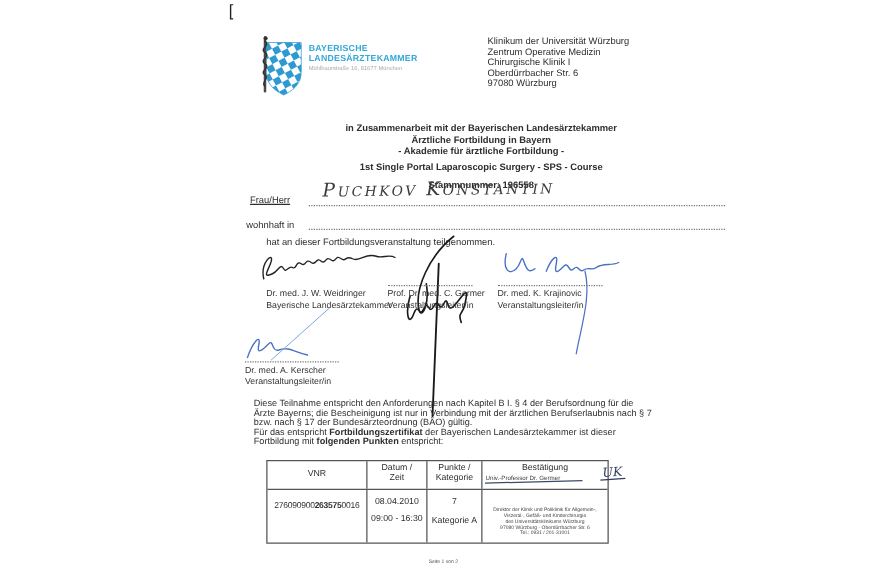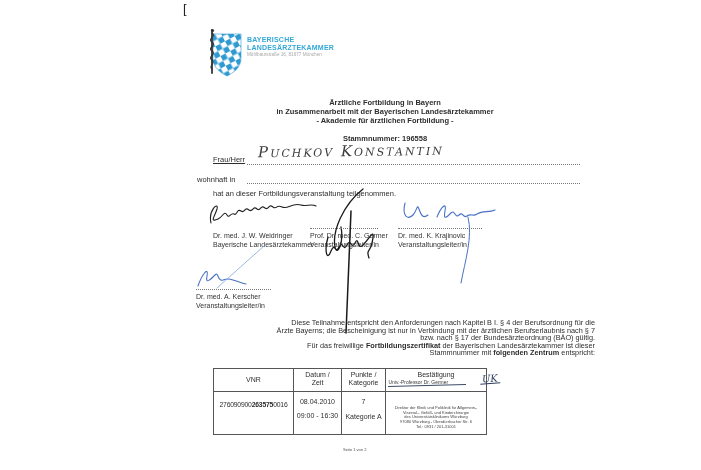--- a/index.html
+++ b/index.html
@@ -58,31 +58,39 @@
       <circle cx="7.5" cy="3.5" r="1.6" fill="#333"></circle>
     </svg>
   </div>
 
   <div class="abs" style="left:247px;top:36px;">
     <div class="logo-org">BAYERISCHE</div>
     <div class="logo-org">LANDESÄRZTEKAMMER</div>
     <div class="logo-addr">Mühlbaurstraße 16, 81677 München</div>
   </div>
 
+  <div class="abs t75" style="left:390px;top:29px;line-height:8.6px;">
+    <div>Klinikum der Universität Würzburg</div>
+    <div>Zentrum Operative Medizin</div>
+    <div>Chirurgische Klinik I</div>
+    <div>Oberdürrbacher Str. 6</div>
+    <div>97080 Würzburg</div>
+  </div>
 
   <div class="abs t75 bold center" style="left:210px;top:98px;width:350px;">
+    <div>in Zusammenarbeit mit der Bayerischen Landesärztekammer</div>
     <div>Ärztliche Fortbildung in Bayern</div>
-    <div>in Zusammenarbeit mit der Bayerischen Landesärztekammer</div>
-    <div>- Akademie für ärztlichen Fortbildung -</div>
+    <div>- Akademie für ärztliche Fortbildung -</div>
     <div style="height:4px;"></div>
+    <div>1st Single Portal Laparoscopic Surgery - SPS - Course</div>
     <div style="height:5px;"></div>
     <div>Stammnummer: 196558</div>
   </div>
 
-  <div class="abs t75" style="left:213px;top:155px;text-decoration:underline;">Frau/Herr</div>
+  <div class="abs t75" style="left:200px;top:155px;text-decoration:underline;">Frau/Herr</div>
   <div class="abs dotline" style="left:247px;top:163px;width:333px;"></div>
   <div class="abs hand-name" style="left:258px;top:142px;">Puchkov Konstantin</div>
 
   <div class="abs t75" style="left:197px;top:175px;">wohnhaft in</div>
   <div class="abs dotline" style="left:247px;top:182px;width:333px;"></div>
 
   <div class="abs t75" style="left:213px;top:189px;">hat an dieser Fortbildungsveranstaltung teilgenommen.</div>
 
   <div class="abs" style="left:203px;top:198px;">
     <svg width="118" height="32" viewBox="0 0 118 32">
@@ -129,26 +137,26 @@
       <path d="M8,42 C12,30 19,22 17,32 C15,41 21,35 25,31 C29,27 27,38 33,36 C41,33 46,38 56,40" stroke="#4a72c4" stroke-width="1.1" fill="none" stroke-linecap="round"></path>
       <path d="M27,44 L74,2" stroke="#7fa8d9" stroke-width="0.8" fill="none" stroke-linecap="round"></path>
     </svg>
   </div>
   <div class="abs dotline" style="left:196px;top:288px;width:75px;"></div>
   <div class="abs siglabel" style="left:196px;top:292px;">
     <div>Dr. med. A. Kerscher</div>
     <div>Veranstaltungsleiter/in</div>
   </div>
 
-  <div class="abs t73" style="left:203px;top:319px;width:392px;text-align:right;">
+  <div class="abs t73" style="left:203px;top:319px;width:392px;">
     <div>Diese Teilnahme entspricht den Anforderungen nach Kapitel B I. § 4 der Berufsordnung für die</div>
     <div>Ärzte Bayerns; die Bescheinigung ist nur in Verbindung mit der ärztlichen Berufserlaubnis nach § 7</div>
     <div>bzw. nach § 17 der Bundesärzteordnung (BÄO) gültig.</div>
-    <div><span>Für das freiwillige </span><span class="bold">Fortbildungszertifikat</span><span> der Bayerischen Landesärztekammer ist dieser</span></div>
-    <div><span>Stammnummer mit </span><span class="bold">folgenden Zentrum</span><span> entspricht:</span></div>
+    <div><span>Für das entspricht </span><span class="bold">Fortbildungszertifikat</span><span> der Bayerischen Landesärztekammer ist dieser</span></div>
+    <div><span>Fortbildung mit </span><span class="bold">folgenden Punkten</span><span> entspricht:</span></div>
   </div>
 
   <div class="table">
     <div class="trow thead">
       <div class="tcell c1" style="padding-top:7px;">VNR</div>
       <div class="tcell c2" style="padding-top:2px;">
         <div>Datum /</div>
           <div>Zeit</div>
       </div>
       <div class="tcell c3" style="padding-top:2px;">

